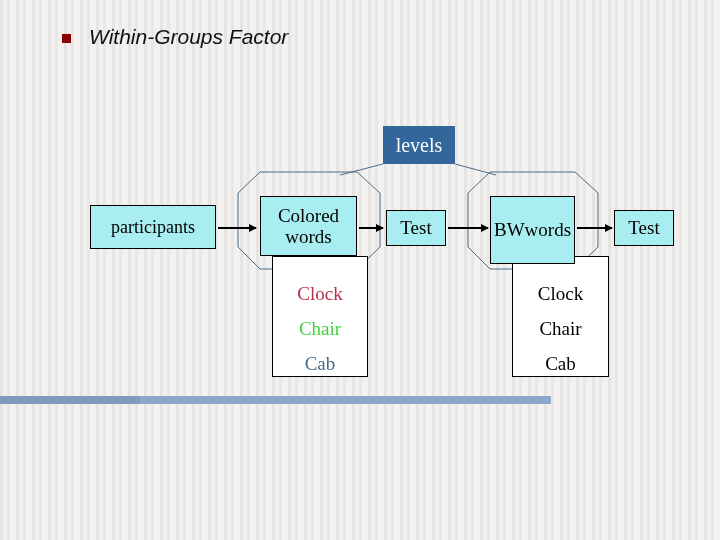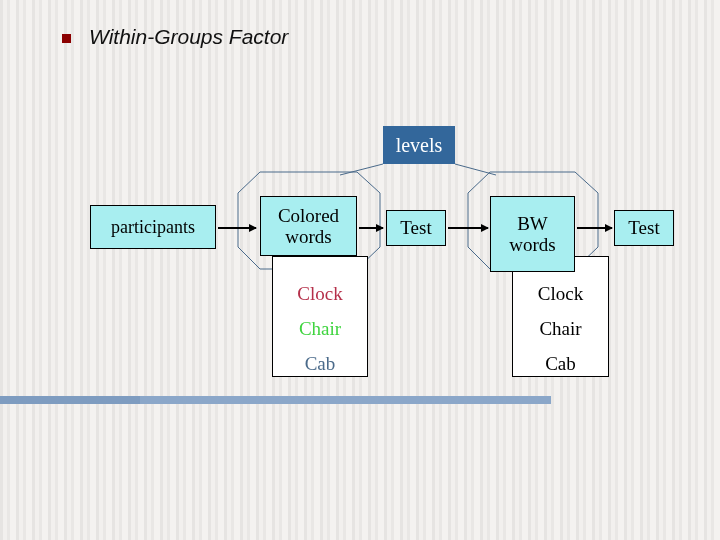--- a/index.html
+++ b/index.html
@@ -145,23 +145,23 @@
     left: 366px;
     top: 210px;
     width: 60px;
     height: 36px;
     font-size: 19px;
   }
   #bw-box {
     left: 470px;
     top: 196px;
     width: 85px;
-    height: 76px;
-    font-size: 19px;
-    flex-direction: column;
+    height: 68px;
+    font-size: 19px;
+    flex-direction: row;
     z-index: 4;
   }
   #test2-box {
     left: 594px;
     top: 210px;
     width: 60px;
     height: 36px;
     font-size: 19px;
   }
 

